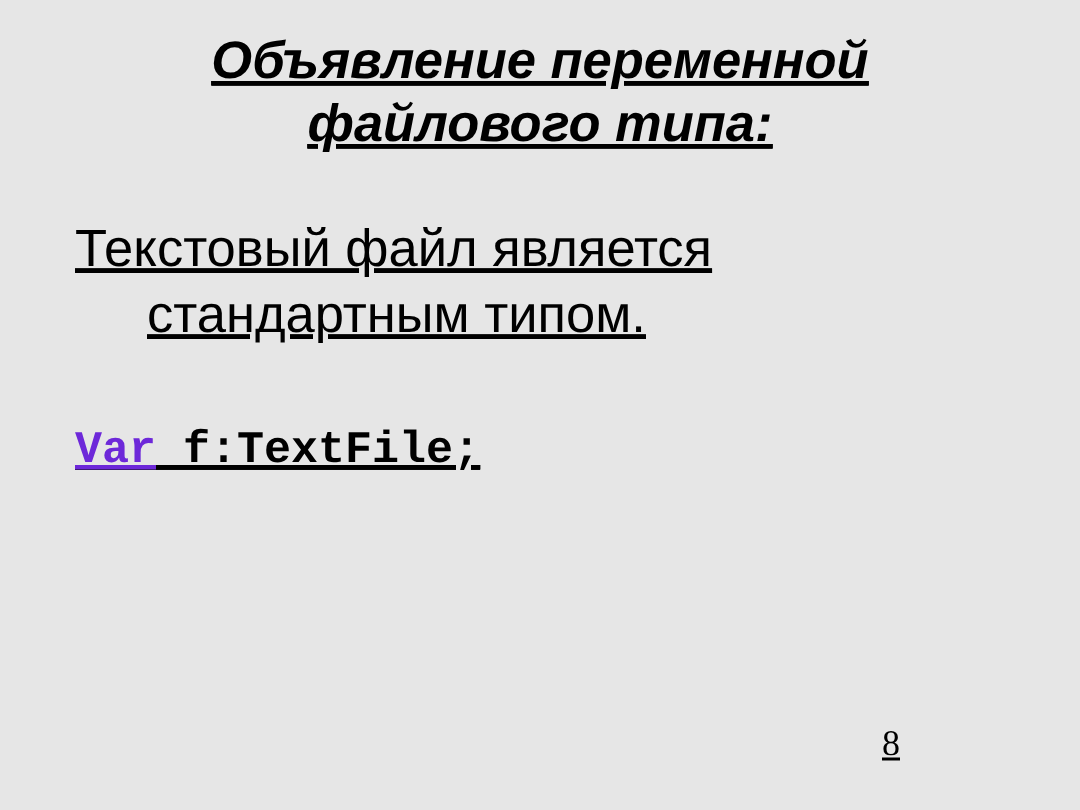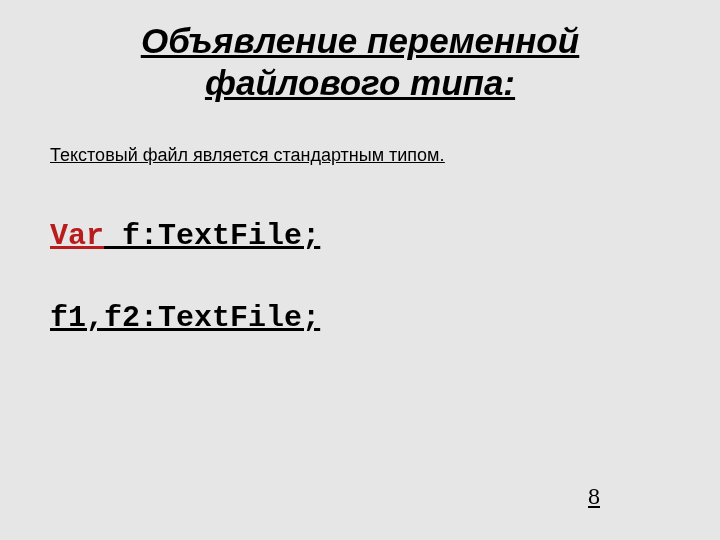--- a/index.html
+++ b/index.html
@@ -21,51 +21,50 @@
       font-family: Arial, Helvetica, sans-serif;
       font-style: italic;
       font-weight: bold;
       font-size: 35px;
       text-align: center;
       line-height: 1.2;
       margin-bottom: 40px;
     }
     .body-text {
       font-family: Arial, Helvetica, sans-serif;
-      font-size: 18px;
+      font-size: 35px;
       line-height: 1.25;
       text-indent: -48px;
       padding-left: 48px;
       margin-bottom: 48px;
     }
     .code-block {
       font-family: "Courier New", Courier, monospace;
       font-weight: bold;
       font-size: 30px;
       line-height: 1.4;
     }
     .code-line1 {
       margin-bottom: 40px;
     }
     .kw {
-      color: #b91c1c;
+      color: #6d28d9;
     }
     .page-number {
       position: absolute;
       right: 120px;
       bottom: 30px;
       font-family: "Times New Roman", Times, serif;
       font-size: 24px;
     }
   </style>
 </head>
 <body>
 
 <h1 class="title">Объявление переменной файлового типа:</h1>
 
 <p class="body-text">Текстовый файл является стандартным типом.</p>
 
 <div class="code-block">
   <div class="code-line1"><span class="kw">Var</span><span>   f:TextFile;</span></div>
-  <div>      f1,f2:TextFile;</div>
 </div>
 
 <div class="page-number">8</div>
 
 </body></html>

